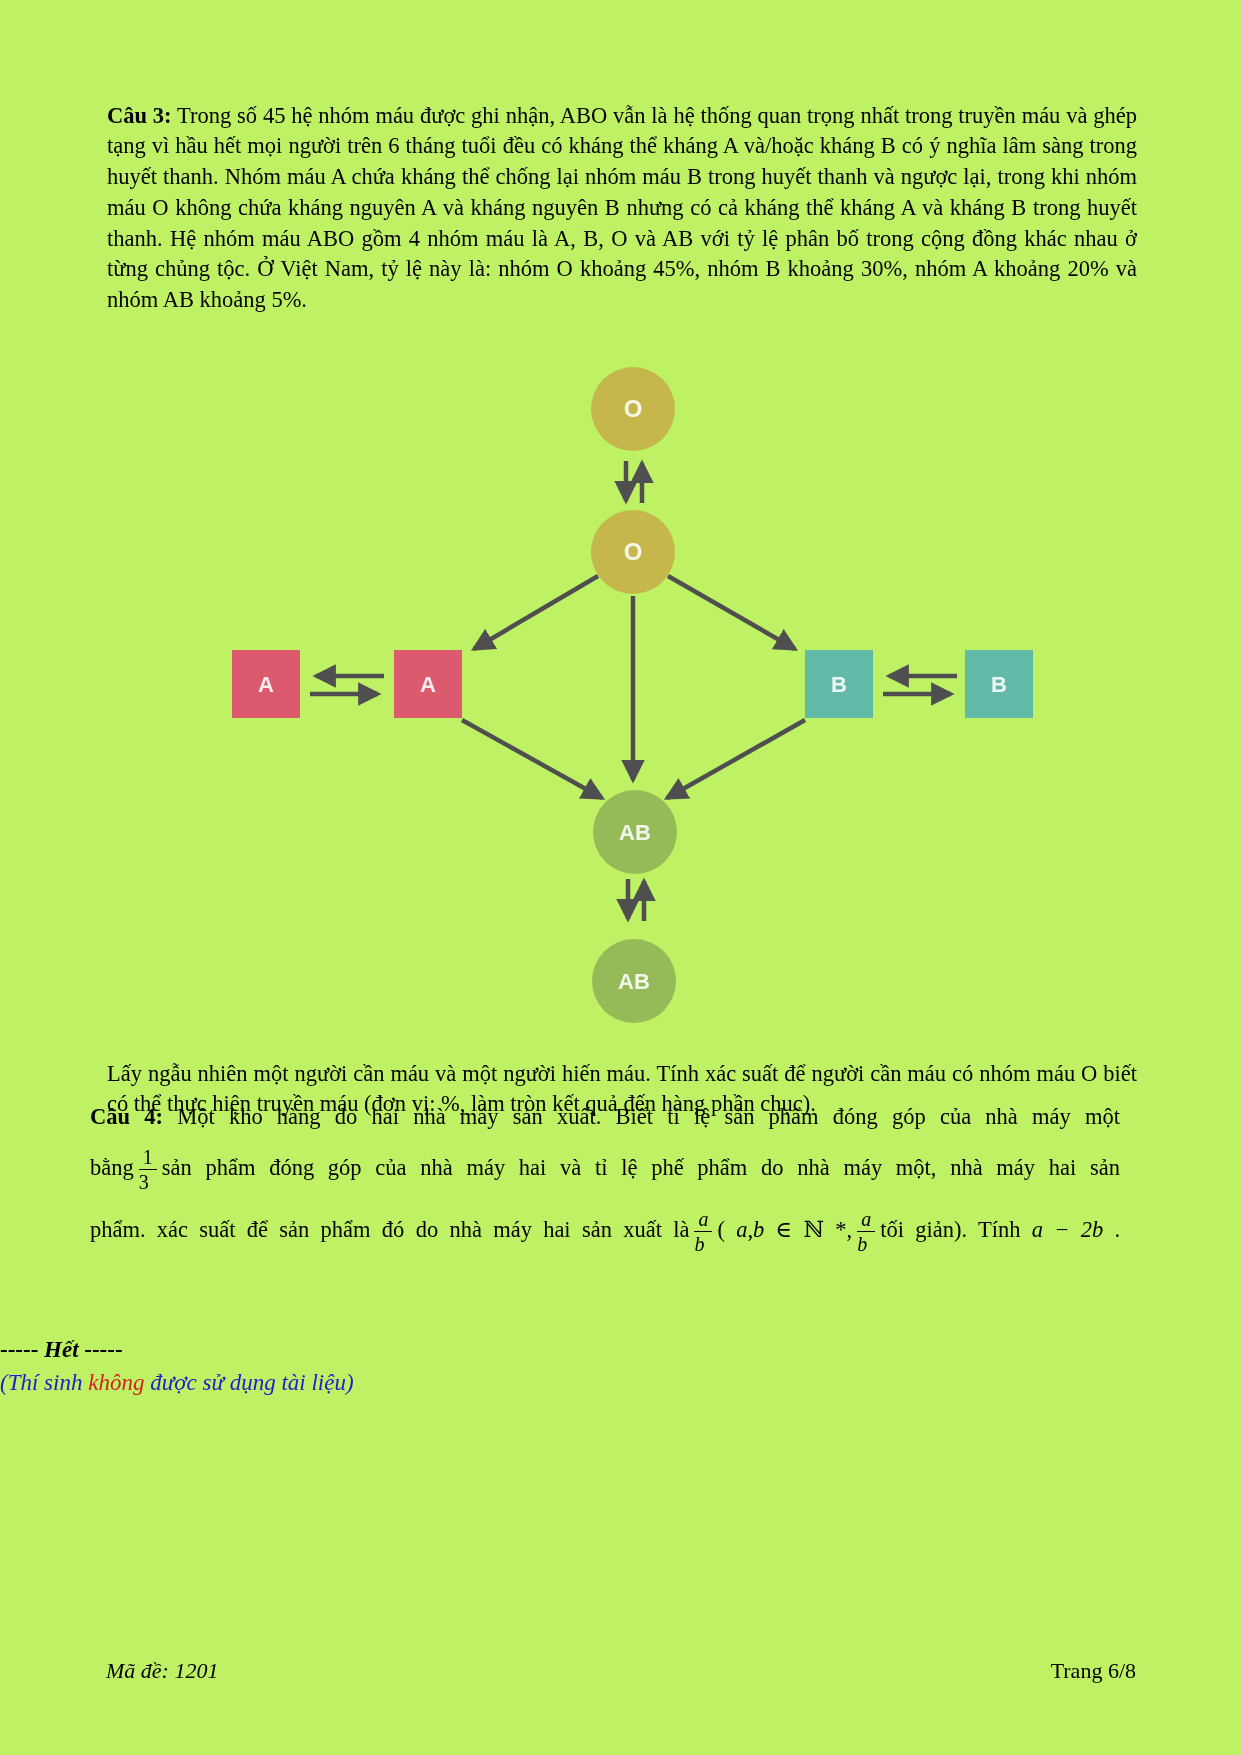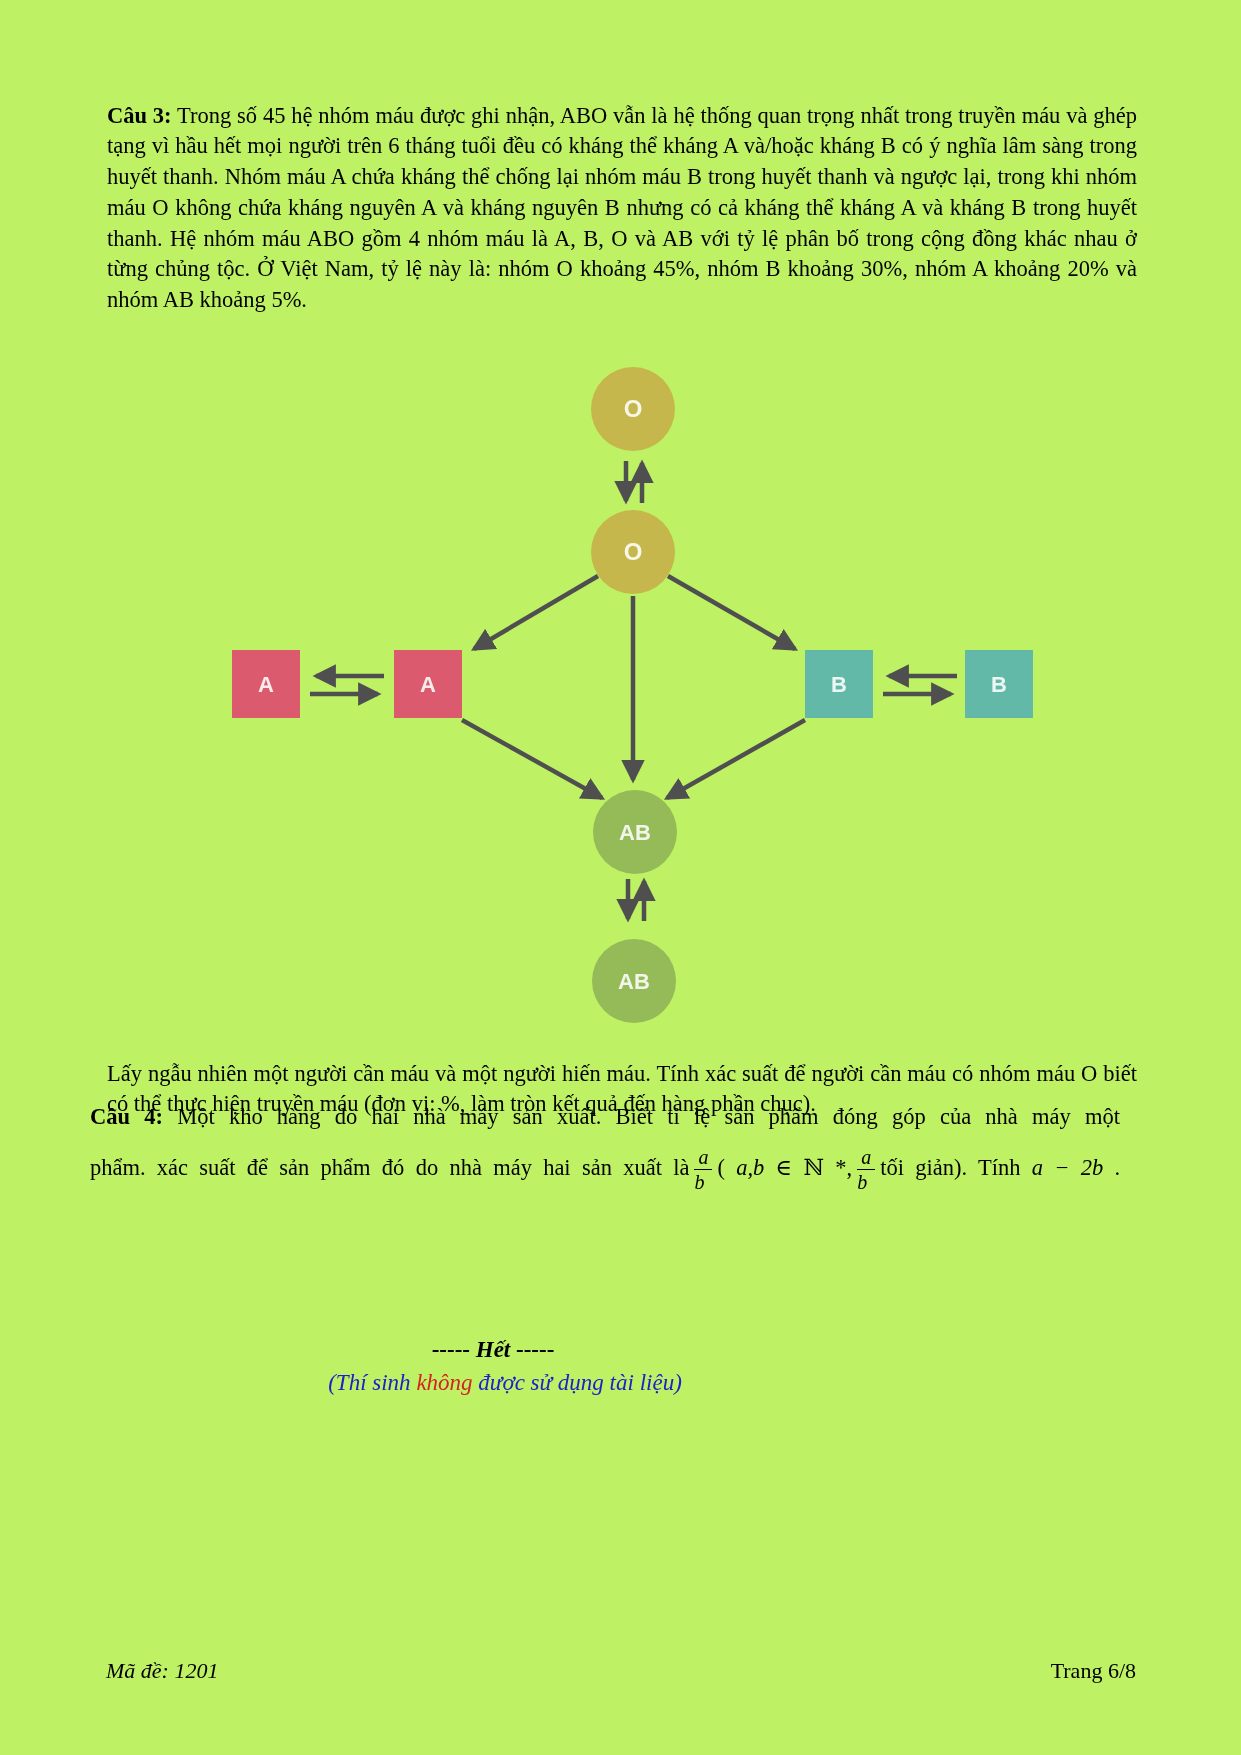--- a/index.html
+++ b/index.html
@@ -37,21 +37,21 @@
   .frac .num{display:block;border-bottom:1.6px solid #000;padding:0 4px 1px;}
   .frac .den{display:block;padding-top:1px;}
   .it{font-style:italic;}
   #diagram{position:absolute;left:0;top:367px;width:1241px;height:660px;}
   #diagram svg{display:block;}
   .nodelabel{
     font-family:"Liberation Sans","DejaVu Sans",sans-serif;
     font-weight:600;
     opacity:0.88;
   }
-  #het-block{position:absolute;left:0;top:1337px;width:986px;text-align:center;}
+  #het-block{position:absolute;left:0;top:1337px;width:986px;}
   #het-line{font-size:23px;font-weight:bold;}
   #het-word{font-style:italic;}
   #note-line{font-size:23px;font-style:italic;margin-top:7px;}
   #footer{
     position:absolute;left:106px;top:1658px;width:1030px;
     display:flex;justify-content:space-between;
     font-size:22px;
   }
   #footer-code{font-style:italic;}
 </style>
@@ -124,26 +124,27 @@
         <circle cx="634" cy="614" r="42" fill="#95ba58"></circle>
         <text class="nodelabel" x="634" y="622" font-size="22" text-anchor="middle" fill="#ffffff">AB</text>
       </g>
     </svg>
   </div>
 
   <p class="para" id="para-lay">Lấy ngẫu nhiên một người cần máu và một người hiến máu. Tính xác suất để người cần máu có nhóm máu O biết có thể thực hiện truyền máu (đơn vị: %, làm tròn kết quả đến hàng phần chục).</p>
 
   <div id="cau4">
     <div class="jline"><b class="qlabel">Câu 4:</b> <span>Một kho hàng do hai nhà máy sản xuất. Biết tỉ lệ sản phẩm đóng góp của nhà máy một</span></div>
+    <div class="jline mathline"><span>bằng</span><span class="frac"><span class="num">1</span><span class="den">3</span></span><span>sản phẩm đóng góp của nhà máy hai và tỉ lệ phế phẩm do nhà máy một, nhà máy hai sản</span></div>
     <div class="jline mathline"><span>phẩm.  xác suất để sản phẩm đó do nhà máy hai sản xuất là</span><span class="frac it"><span class="num">a</span><span class="den">b</span></span><span>(</span> <span class="it">a,b</span> <span>∈ ℕ *,</span><span class="frac it"><span class="num">a</span><span class="den">b</span></span><span>tối giản). Tính</span> <span class="it">a − 2b</span> <span>.</span></div>
   </div>
 
   <div id="het-block">
     <div id="het-line"><span>-----</span> <span id="het-word">Hết</span> <span>-----</span></div>
-    <div id="note-line" style="color: rgb(32, 32, 200); padding-left: 24px;"><span>(Thí sinh </span><span style="color: rgb(212, 34, 34);">không</span><span> được sử dụng tài liệu)</span></div>
+    <div id="note-line" style="color: rgb(32, 32, 200);"><span>(Thí sinh </span><span style="color: rgb(212, 34, 34);">không</span><span> được sử dụng tài liệu)</span></div>
   </div>
 
   <div id="footer">
     <span id="footer-code">Mã đề: 1201</span>
     <span id="footer-page">Trang 6/8</span>
   </div>
 
 </div>
 
 </body></html>

